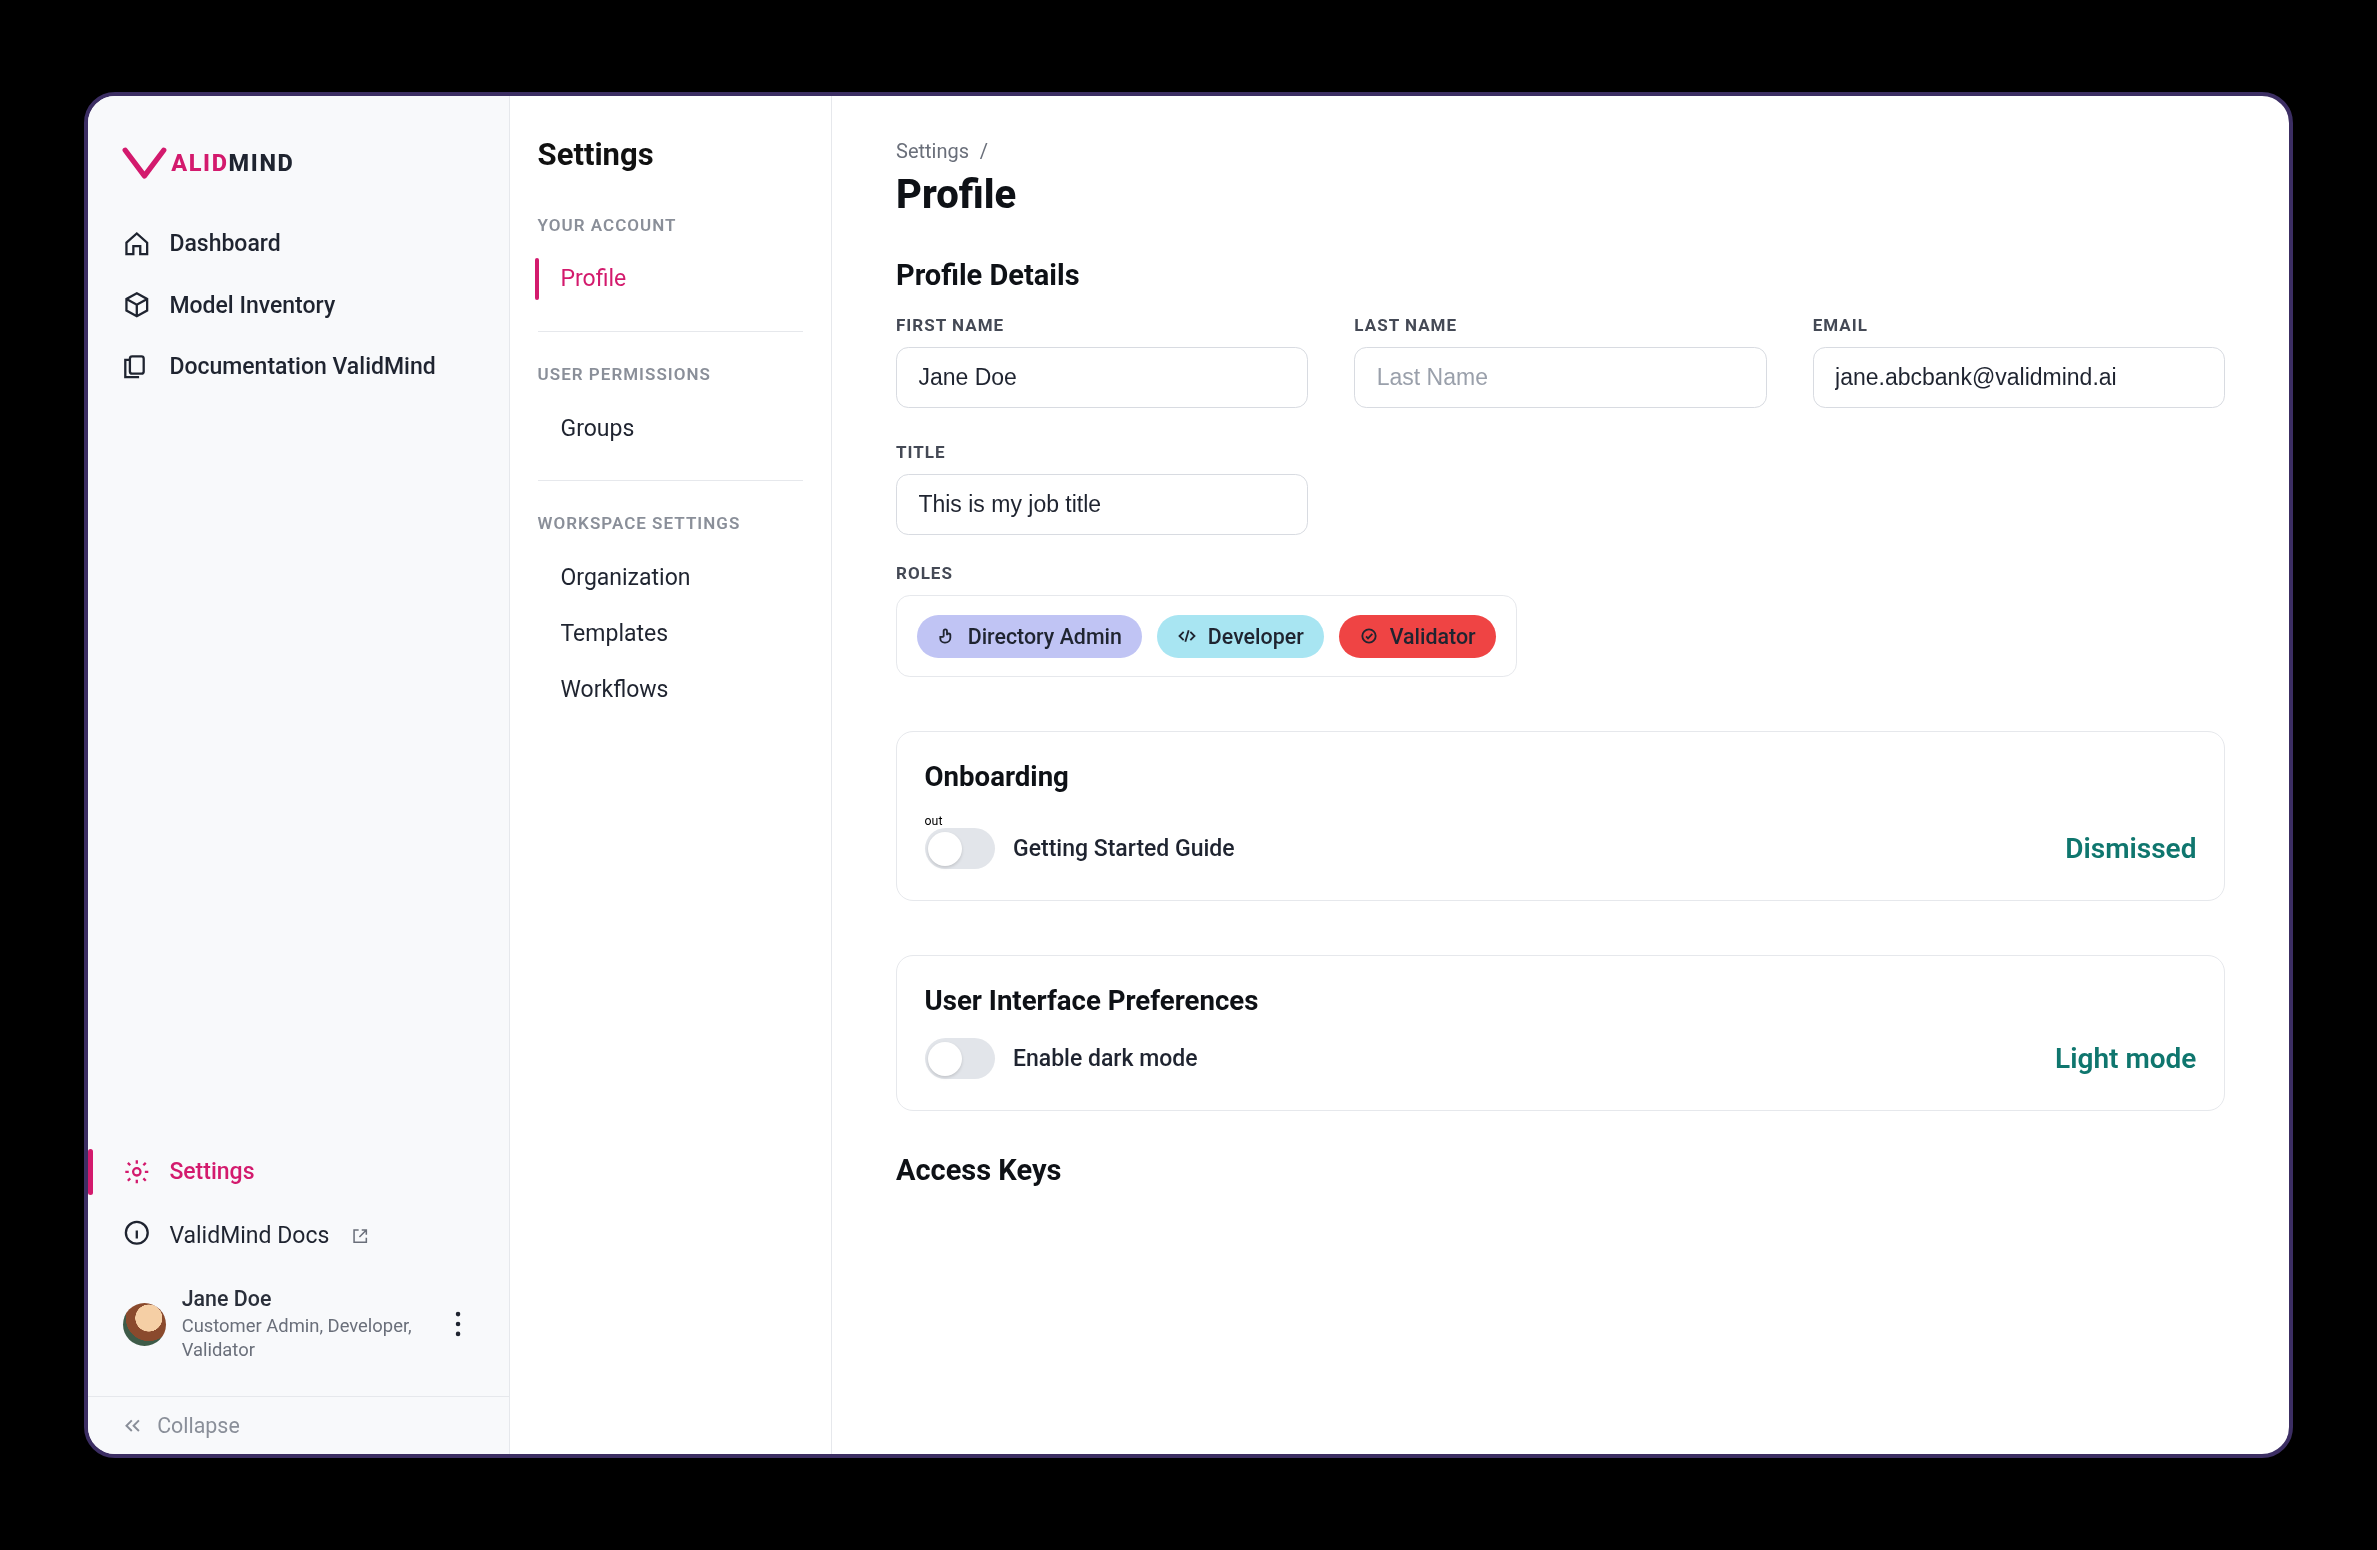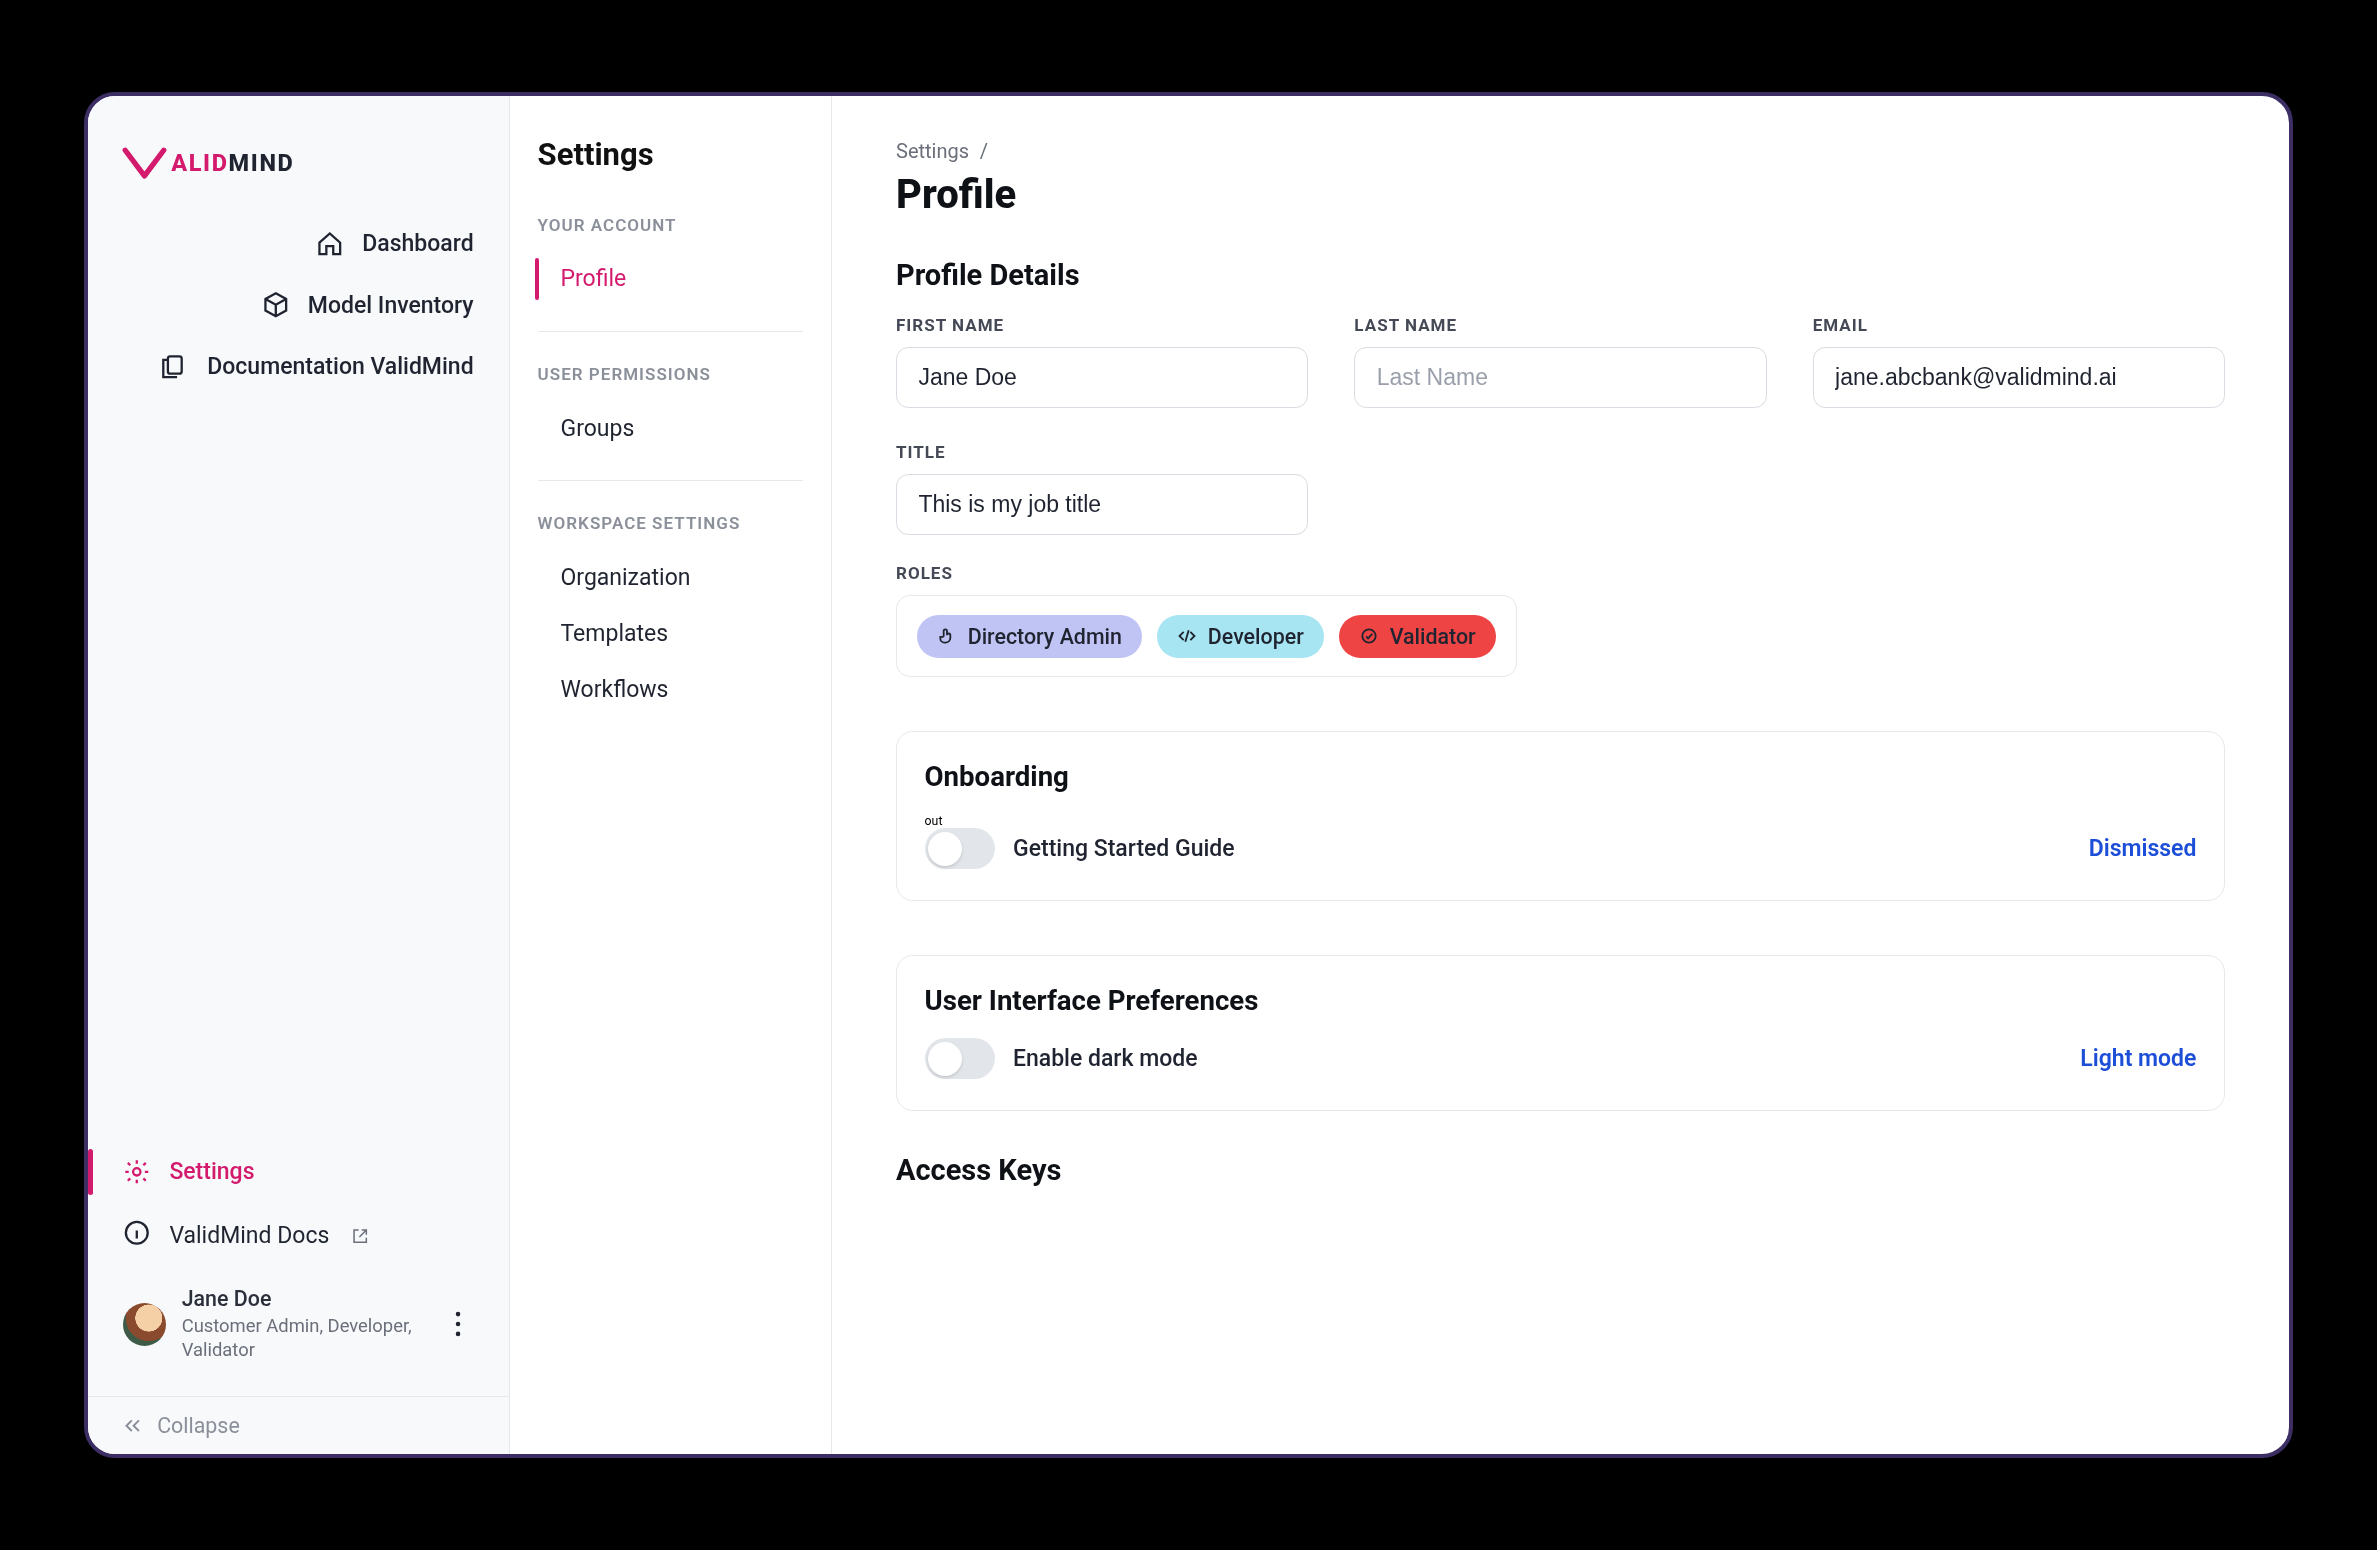--- a/index.html
+++ b/index.html
@@ -43,21 +43,20 @@
     gap: 7.7px;
     padding: 9.2px 34px 31px 34px;
   }
   .brand svg { width: 214px; height: 46px; }
 
   .nav-primary {
     display: flex;
     flex-direction: column;
     gap: 6.1px;
     padding: 0 18.4px;
-    align-items: flex-end;
   }
   .nav-item {
     display: flex;
     align-items: center;
     gap: 18.4px;
     padding: 13.8px 17px;
     border-radius: 10.7px;
     font-size: 23px;
     font-weight: 500;
     color: #1f2430;
@@ -156,21 +155,21 @@
   }
   .panel-title { font-size:27.6px; font-weight:700; color:#0e1116; margin-bottom:21.4px;}
   .toggle-row { display:flex; align-items:center; gap:18.4px; }
   .toggle {
     width:70px; height:41px; border-radius:23px; background:#e2e5ea; position:relative; flex-shrink:0;
   }
   .toggle::after {
     content:""; position:absolute; left:3.8px; top:3.8px; width:34px; height:34px; border-radius:50%; background:#fff; box-shadow:0 1.5px 3.1px rgba(0,0,0,.15);
   }
   .toggle-label { font-size:23px; color:#1f2430; font-weight:500; }
-  .toggle-status { margin-left:auto; font-size:23px; color:#1d4ed8; font-weight:600;}
+  .toggle-status { margin-left:auto; font-size:28px; color:#0f766e; font-weight:600;}
   .access-title { font-size:29px; font-weight:700; color:#0e1116; margin-top:42px;}
 </style>
 </head>
 <body>
 
 <div class="stage">
   <div class="window">
 
     <aside class="sidebar">
       <div class="brand">

